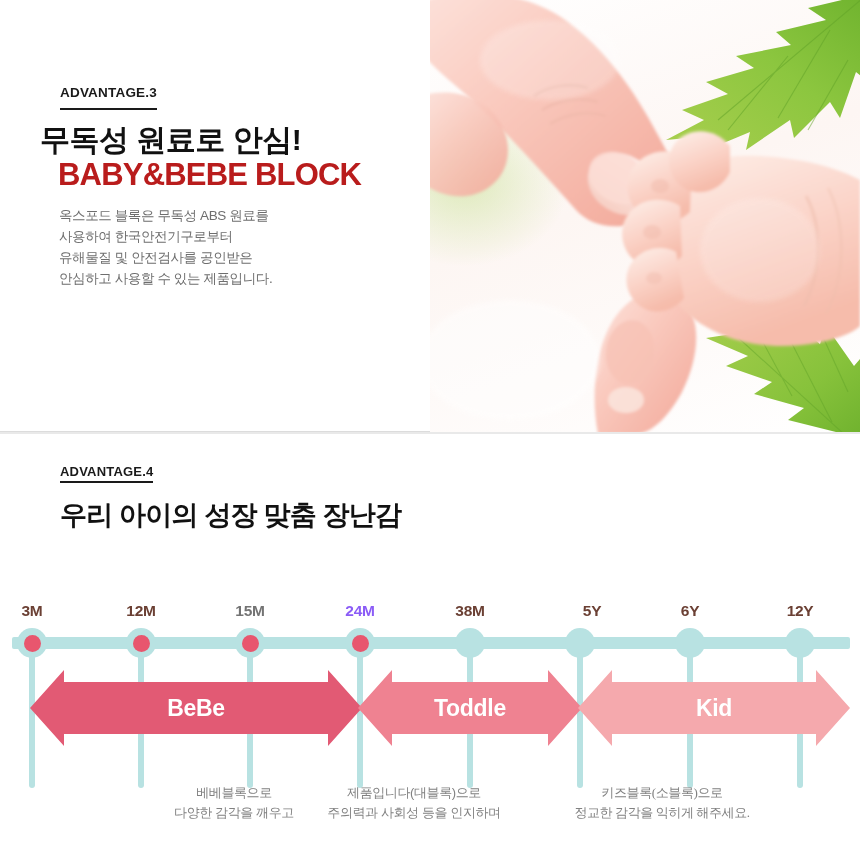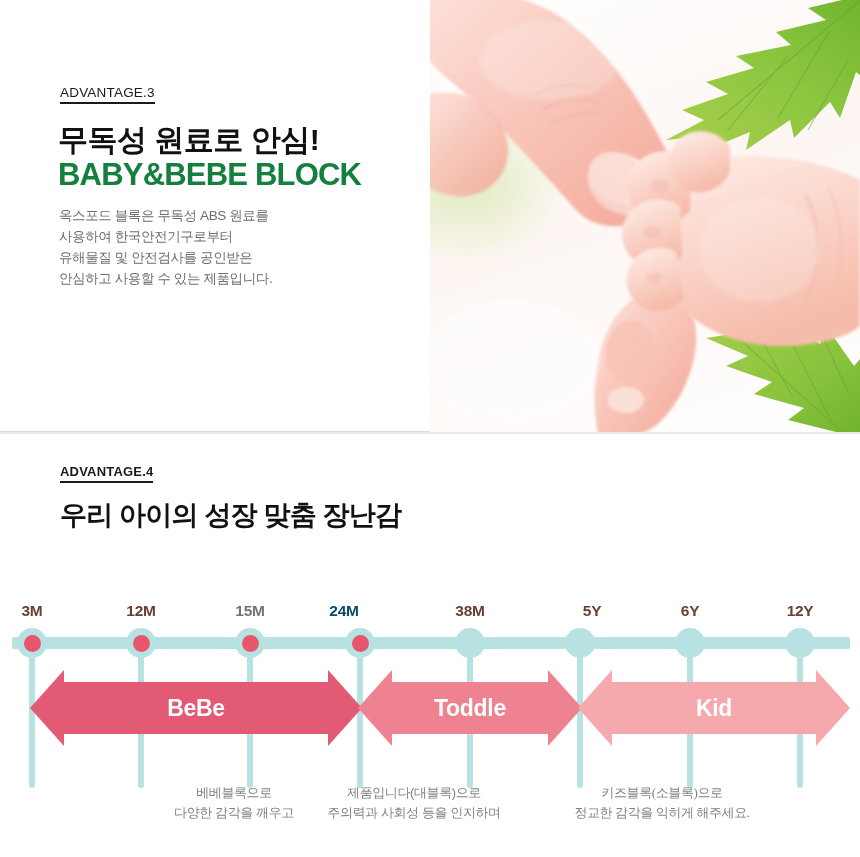--- a/index.html
+++ b/index.html
@@ -10,31 +10,31 @@
     overflow:hidden;
     position:relative;
   }
   .page { position:relative; width:860px; height:857px; background:#fff; }
 
   
   .sec3 { position:relative; width:860px; height:434px; background:#fff; }
   .sec3-left { position:absolute; left:0; top:0; width:430px; height:432px; background:#fff; }
   .adv-label {
     position:absolute; left:60px; top:85px;
-    font-size:13.5px; font-weight:normal; letter-spacing:.2px;
-    color:#1a1a1a; border-bottom:2px solid #1a1a1a; padding-bottom:2px;
+    font-size:13.5px; font-weight:bold; letter-spacing:.2px;
+    color:#1a1a1a; border-bottom:2px solid #1a1a1a; padding-bottom:8px;
   }
   .sec3-h1 {
-    position:absolute; left:58px; top:120px;
+    position:absolute; left:40px; top:120px;
     font-size:30px; font-weight:bold; color:#111; letter-spacing:-.5px;
     white-space:nowrap;
   }
   .sec3-h2 {
     position:absolute; left:58px; top:157px;
-    font-size:31px; font-weight:bold; color:#15803d; letter-spacing:-.8px;
+    font-size:31px; font-weight:bold; color:#b91c1c; letter-spacing:-.8px;
     white-space:nowrap;
   }
   .sec3-body { position:absolute; left:59px; top:205px; }
   .sec3-body p {
     font-size:13.5px; line-height:21px; color:#6e6e6e; letter-spacing:-.4px;
     white-space:nowrap;
   }
 
   
   .photo {
@@ -285,21 +285,21 @@
             <span class="core" style="background:#e8566e;"></span>
           </div>
           <div class="age" style="left:141px; color:#6b4034;">12M</div>
           <div class="dot" style="left:141px; background:#b8e2e2;">
             <span class="core" style="background:#e8566e;"></span>
           </div>
           <div class="age" style="left:250px; color:#737373;">15M</div>
           <div class="dot" style="left:250px; background:#b8e2e2;">
             <span class="core" style="background:#e8566e;"></span>
           </div>
-          <div class="age" style="left:344px; color:#0c4a6e;">24M</div>
+          <div class="age" style="left:360px; color:#8b5cf6;">24M</div>
           <div class="dot" style="left:360px; background:#b8e2e2;">
             <span class="core" style="background:#e8566e;"></span>
           </div>
           <div class="age" style="left:470px; color:#6b4034;">38M</div>
           <div class="dot plain" style="left:470px; background:#b8e2e2;"></div>
           <div class="age" style="left:580px; color:#6b4034;padding-left:24px;">5Y</div>
           <div class="dot plain" style="left:580px; background:#b8e2e2;"></div>
           <div class="age" style="left:690px; color:#6b4034;">6Y</div>
           <div class="dot plain" style="left:690px; background:#b8e2e2;"></div>
           <div class="age" style="left:800px; color:#6b4034;">12Y</div>

